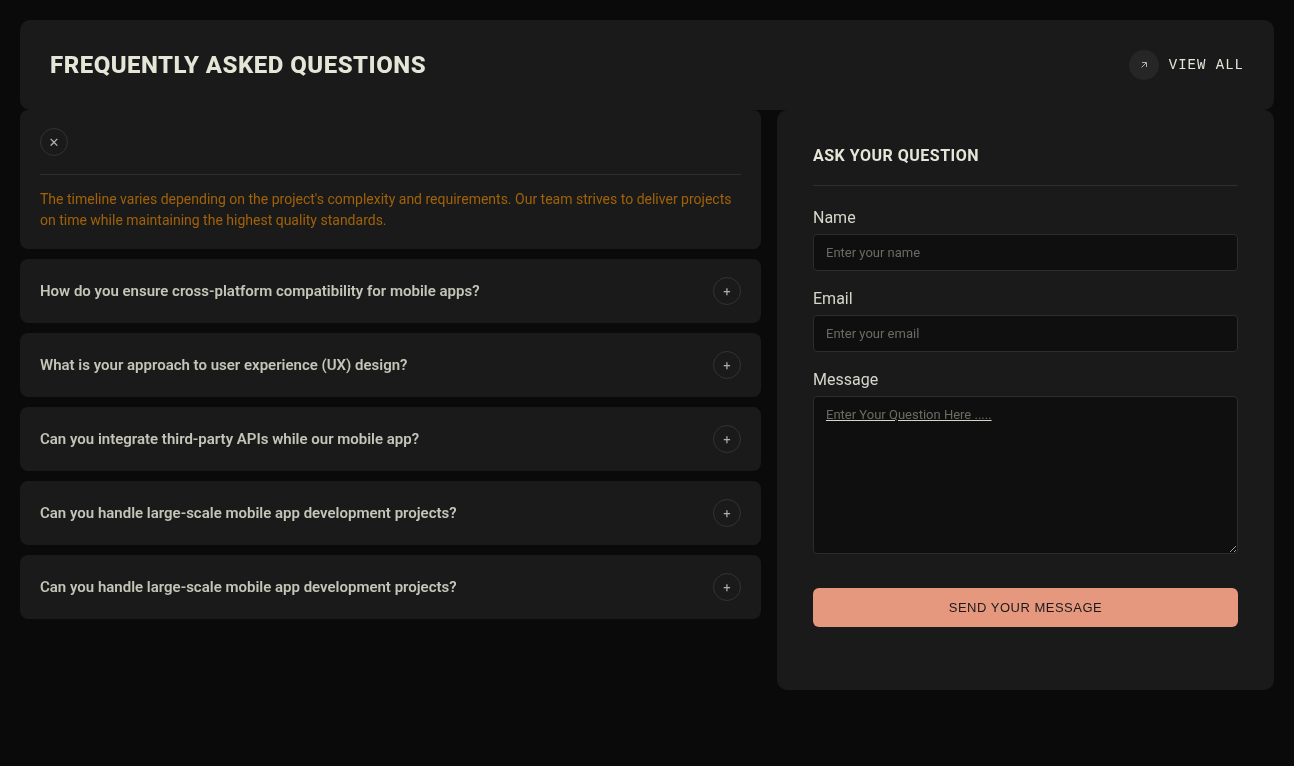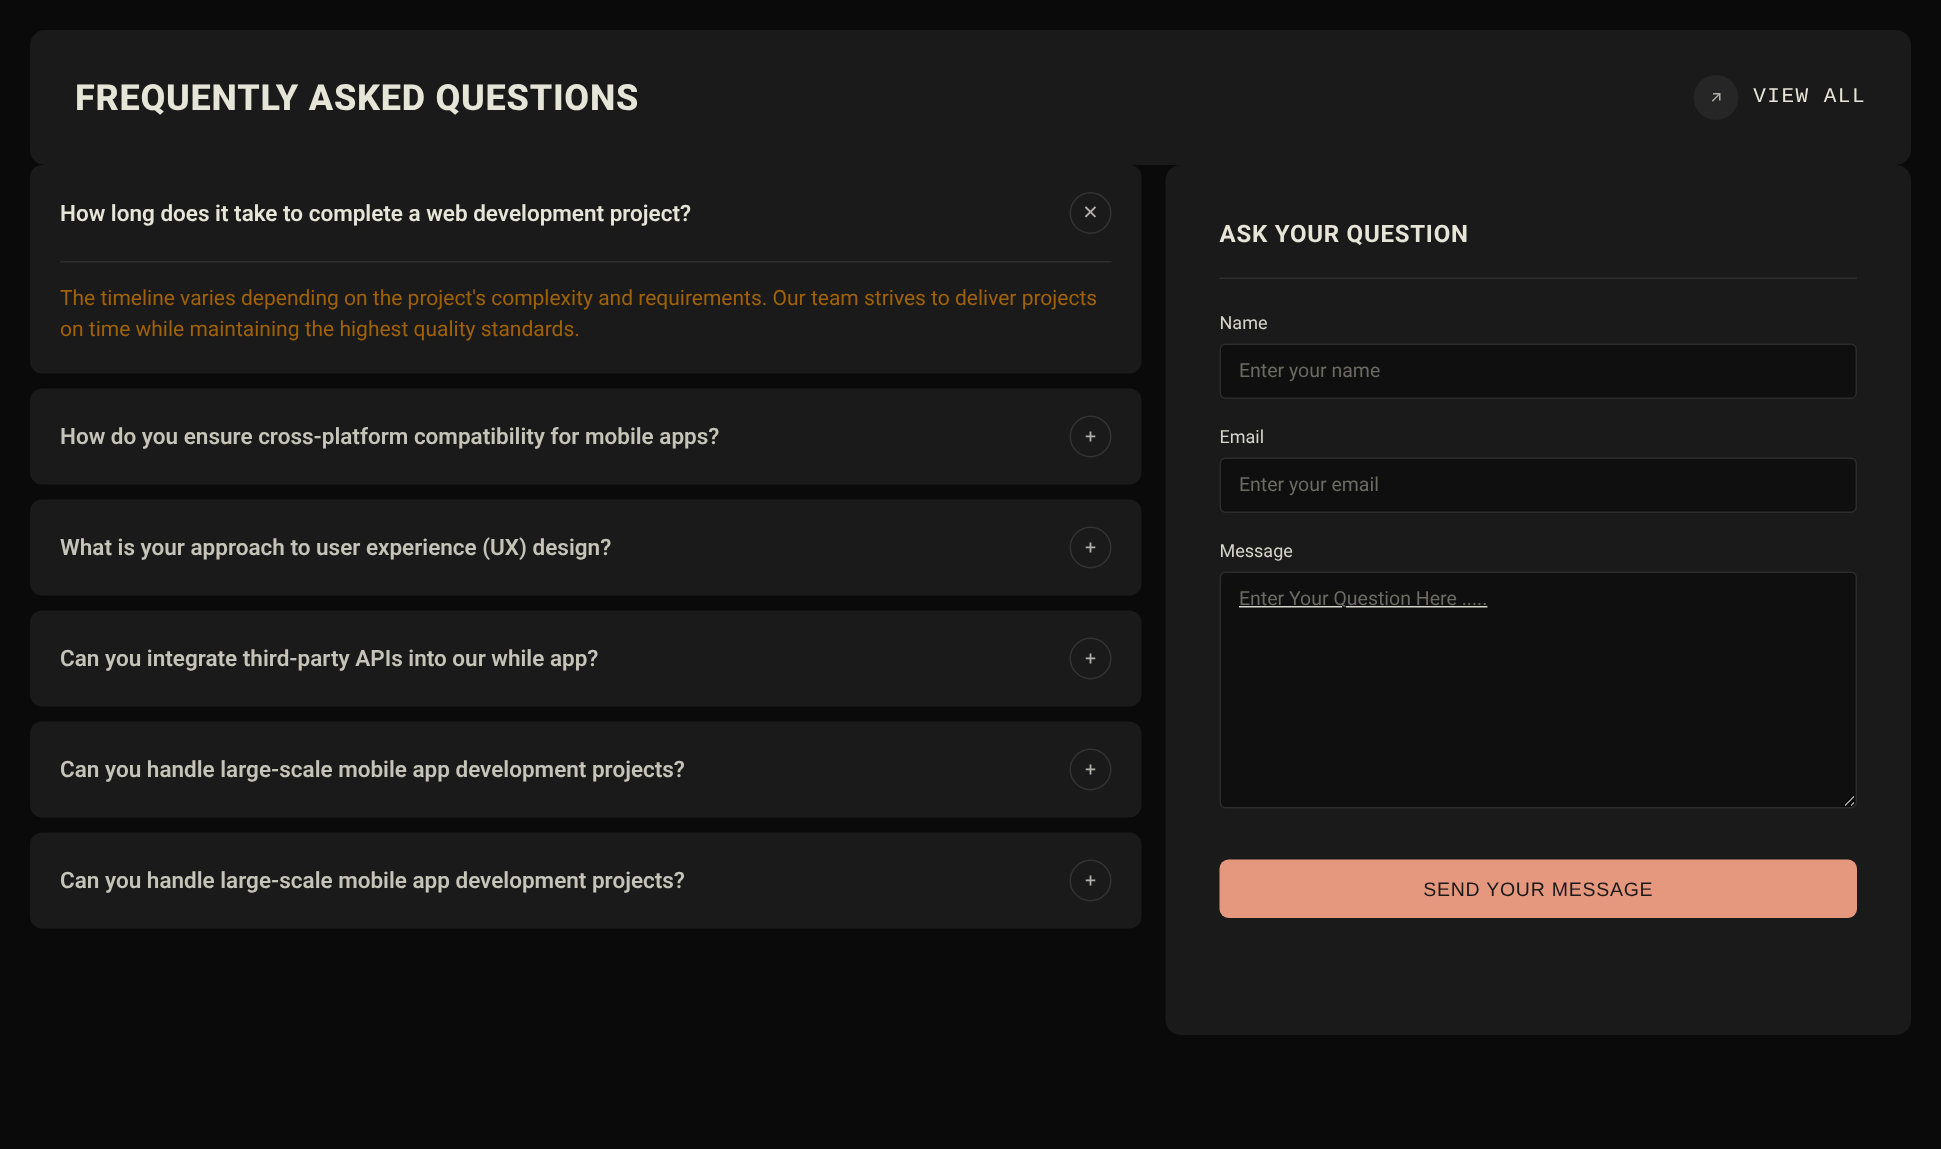--- a/index.html
+++ b/index.html
@@ -105,21 +105,21 @@
     letter-spacing: 0.5px;
   }
   .form-hr {
     border: none;
     border-top: 1px solid #2e2e2e;
     margin: 20px 0 22px 0;
   }
   .field { margin-bottom: 18px; }
   .field-label {
     display: block;
-    font-size: 12px;
+    font-size: 16px;
     color: #d6d6cc;
     margin-bottom: 7px;
   }
   .text-input, .textarea-input {
     width: 100%;
     background: #0f0f0f;
     border: 1px solid #2c2c2c;
     border-radius: 4px;
     padding: 10px 12px;
     color: #d6d6cc;
@@ -157,21 +157,20 @@
     <span>VIEW ALL</span>
   </a>
 </div>
 
 <div class="content-row">
 
   <div class="faq-col">
 
     <div class="faq-item">
       <div class="faq-head">
-        <div class="faq-q open">How long does it take to complete a web development project?</div>
         <div class="faq-toggle">✕</div>
       </div>
       <hr class="faq-divider">
       <div class="faq-answer">The timeline varies depending on the project's complexity and requirements. Our team strives to deliver projects on time while maintaining the highest quality standards.</div>
     </div>
 
     <div class="faq-item">
       <div class="faq-head">
         <div class="faq-q">How do you ensure cross-platform compatibility for mobile apps?</div>
         <div class="faq-toggle">+</div>
@@ -180,21 +179,21 @@
 
     <div class="faq-item">
       <div class="faq-head">
         <div class="faq-q">What is your approach to user experience (UX) design?</div>
         <div class="faq-toggle">+</div>
       </div>
     </div>
 
     <div class="faq-item">
       <div class="faq-head">
-        <div class="faq-q">Can you integrate third-party APIs into our while app?</div>
+        <div class="faq-q">Can you integrate third-party APIs while our mobile app?</div>
         <div class="faq-toggle">+</div>
       </div>
     </div>
 
     <div class="faq-item">
       <div class="faq-head">
         <div class="faq-q">Can you handle large-scale mobile app development projects?</div>
         <div class="faq-toggle">+</div>
       </div>
     </div>

